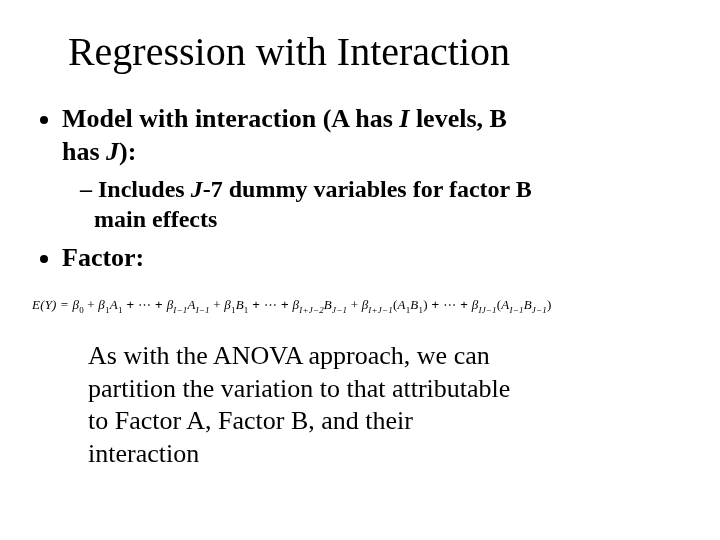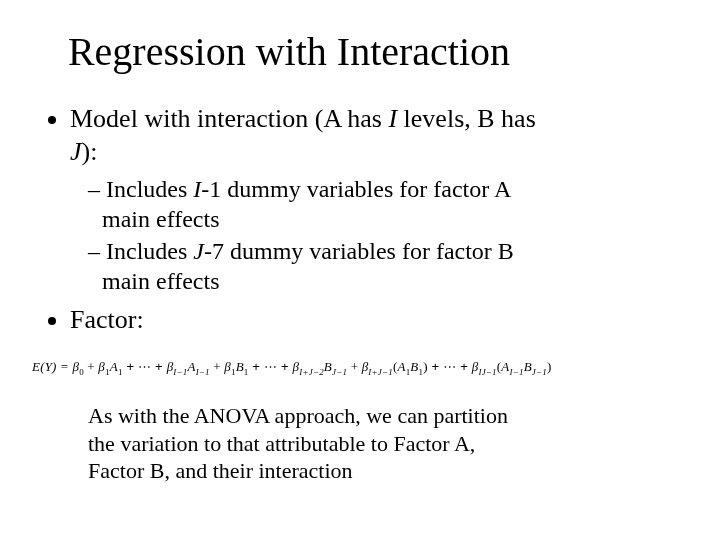--- a/index.html
+++ b/index.html
@@ -21,23 +21,24 @@
   }
   .title {
     text-align: center;
     font-size: 40px;
     margin-top: 8px;
     margin-bottom: 28px;
     font-weight: normal;
   }
   ul.top {
     list-style: disc;
-    margin: 12px;
+    margin: 4px;
     padding-left: 28px;
     font-size: 26px;
+    font-weight: bold;
   }
   ul.top > li {
     margin-bottom: 8px;
     line-height: 1.25;
   }
   ul.sub {
     list-style: none;
     margin: 6px 0 0 0;
     padding-left: 18px;
     font-size: 24px;
@@ -62,39 +63,36 @@
   .equation .sub {
     font-size: 9px;
     vertical-align: sub;
     position: relative;
     top: 1px;
   }
   .equation .ellip {
     font-family: Arial, sans-serif;
   }
   .closing {
-    font-size: 22px;
+    font-size: 26px;
     margin: 0 22px 0 58px;
     line-height: 1.25;
   }
 </style>
 </head>
 <body>
 
 <div class="slide">
 
   <div class="title">Regression with Interaction</div>
 
   <ul class="top">
     <li>
       <span>Model with interaction (A has </span><span class="italic">I</span><span> levels, B has </span><span class="italic">J</span><span>):</span>
       <ul class="sub">
-        <li>
-          <span>Includes </span><span class="italic">I</span><span>-1 dummy variables for factor A main effects</span>
-        </li>
         <li>
           <span>Includes </span><span class="italic">J</span><span>-7 dummy variables for factor B main effects</span>
         </li>
       </ul>
     </li>
     <li>Factor:</li>
   </ul>
 
   <div class="equation">
     <span class="italic">E(Y) = </span><span class="italic">β</span><span class="sub">0</span><span> + </span><span class="italic">β</span><span class="sub">1</span><span class="italic">A</span><span class="sub">1</span><span class="ellip"> + ⋯ + </span><span class="italic">β</span><span class="sub italic">I−1</span><span class="italic">A</span><span class="sub italic">I−1</span><span> + </span><span class="italic">β</span><span class="sub">1</span><span class="italic">B</span><span class="sub">1</span><span class="ellip"> + ⋯ + </span><span class="italic">β</span><span class="sub italic">I+J−2</span><span class="italic">B</span><span class="sub italic">J−1</span><span> + </span><span class="italic">β</span><span class="sub italic">I+J−1</span><span>(</span><span class="italic">A</span><span class="sub">1</span><span class="italic">B</span><span class="sub">1</span><span>)</span><span class="ellip"> + ⋯ + </span><span class="italic">β</span><span class="sub italic">IJ−1</span><span>(</span><span class="italic">A</span><span class="sub italic">I−1</span><span class="italic">B</span><span class="sub italic">J−1</span><span>)</span>

